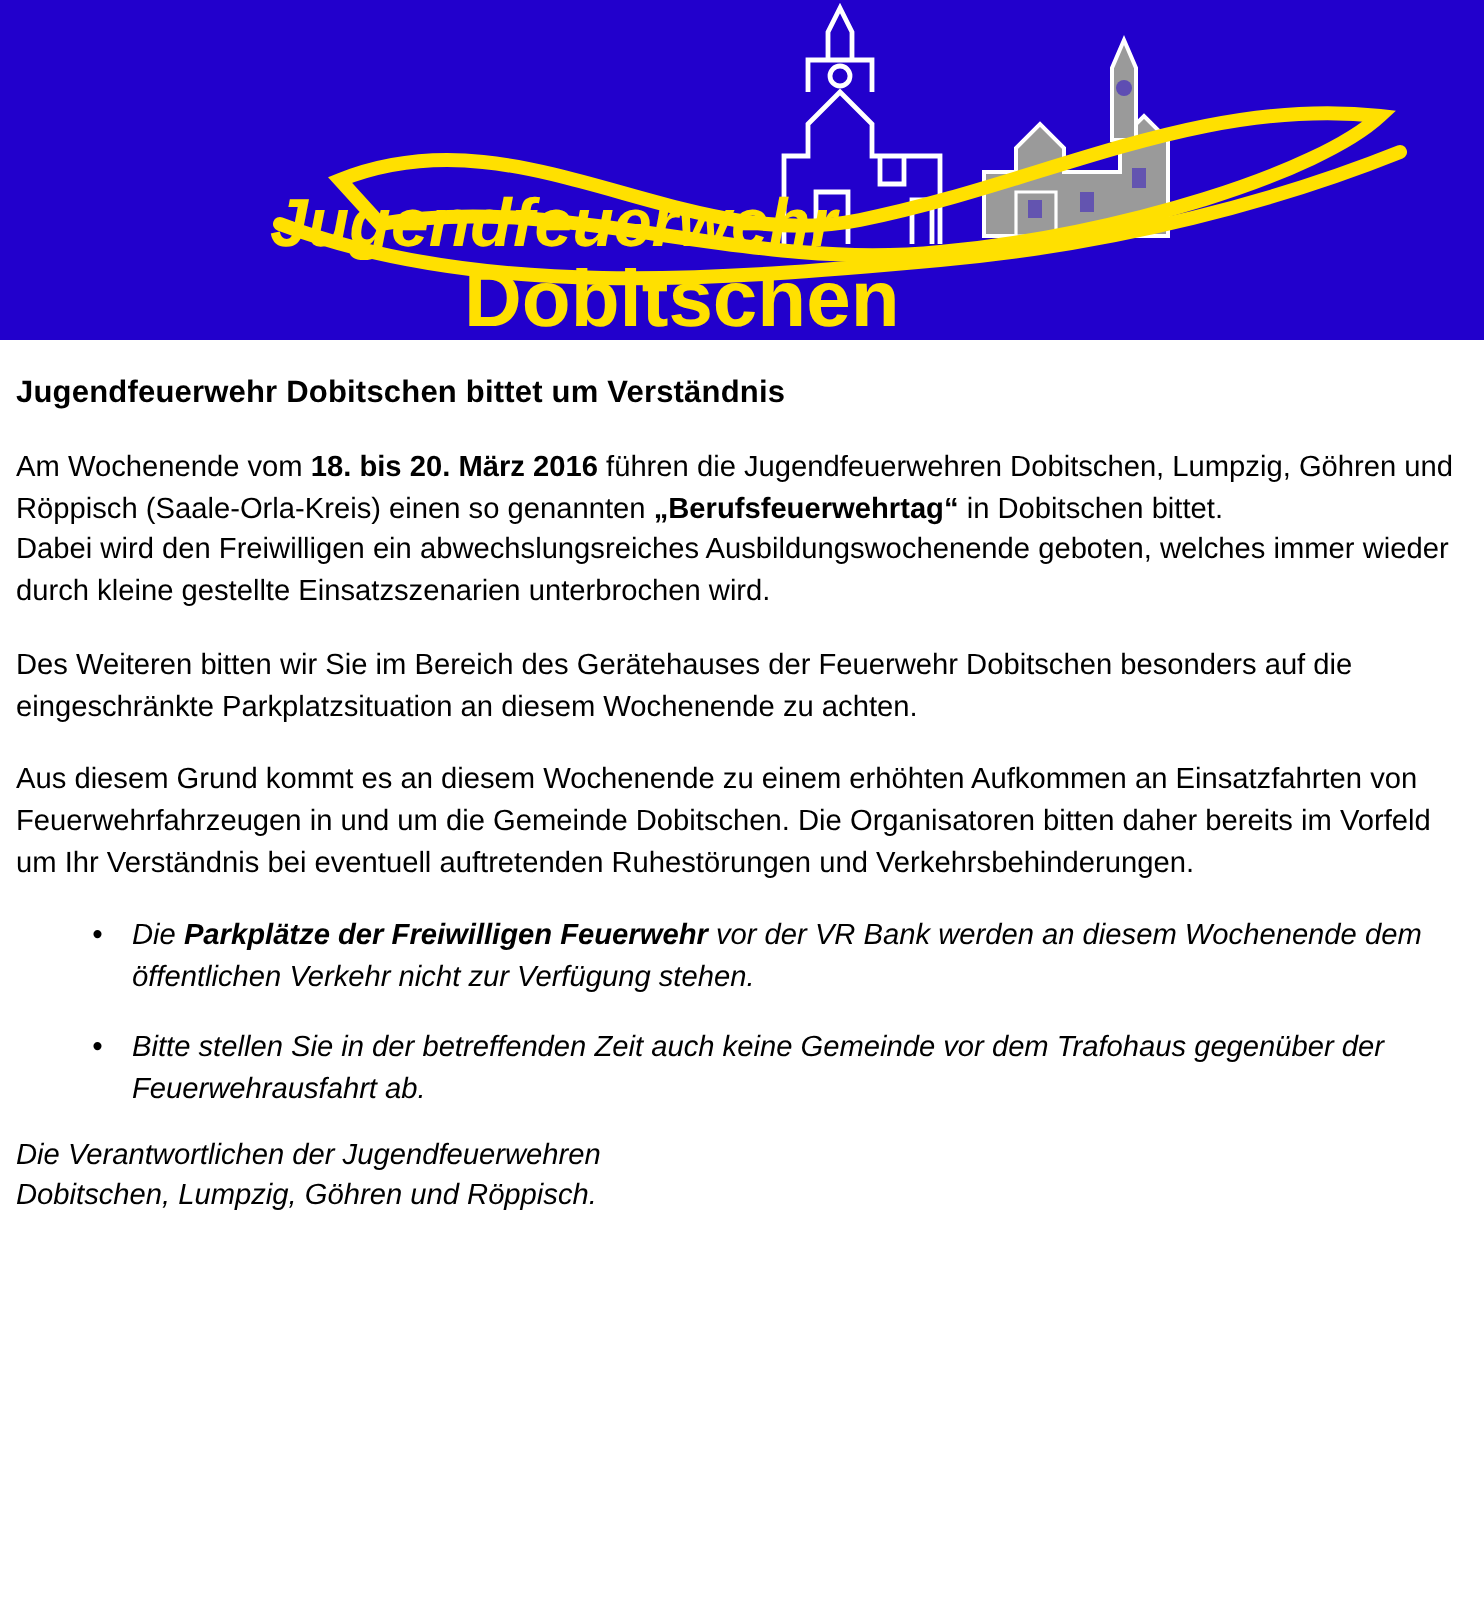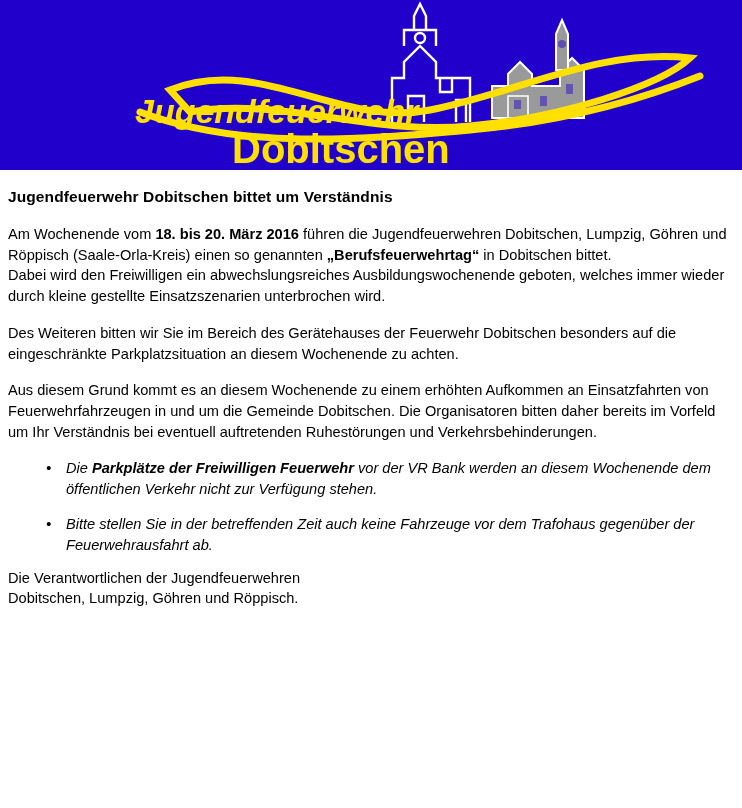--- a/index.html
+++ b/index.html
@@ -70,20 +70,21 @@
     font-size: 15px;
   }
 
   .thanks {
     font-size: 14.6px;
     line-height: 1.42;
     margin: 4px 0 26px 0;
   }
   .signature {
     font-size: 14.6px;
+    font-style: italic;
     line-height: 1.35;
     margin: 0;
   }
 </style>
 </head>
 <body>
 
 <div class="banner">
   <svg viewBox="0 0 742 190" xmlns="http://www.w3.org/2000/svg">
     <rect x="0" y="0" width="742" height="190" fill="#2200cc"></rect>
@@ -130,21 +131,21 @@
 
   <p class="para">Des Weiteren bitten wir Sie im Bereich des Gerätehauses der Feuerwehr Dobitschen besonders auf die eingeschränkte Parkplatzsituation an diesem Wochenende zu achten.</p>
 
   <p class="para">Aus diesem Grund kommt es an diesem Wochenende zu einem erhöhten Aufkommen an Einsatzfahrten von Feuerwehrfahrzeugen in und um die Gemeinde Dobitschen. Die Organisatoren bitten daher bereits im Vorfeld um Ihr Verständnis bei eventuell auftretenden Ruhestörungen und Verkehrsbehinderungen.</p>
 
   <ul class="bullets">
     <li>
       <span>Die </span><span class="b">Parkplätze der Freiwilligen Feuerwehr</span><span> vor der VR Bank werden an diesem Wochenende dem öffentlichen Verkehr nicht zur Verfügung stehen.</span>
     </li>
     <li>
-      <span>Bitte stellen Sie in der betreffenden Zeit auch keine Fahrzeuge vor dem Trafohaus gegenüber der Feuerwehrausfahrt ab.</span>
+      <span>Bitte stellen Sie in der betreffenden Zeit auch keine Gemeinde vor dem Trafohaus gegenüber der Feuerwehrausfahrt ab.</span>
     </li>
   </ul>
 
 
   <p class="signature">Die Verantwortlichen der Jugendfeuerwehren</p>
   <p class="signature">Dobitschen, Lumpzig, Göhren und Röppisch.</p>
 
 </div>
 
 </body></html>

